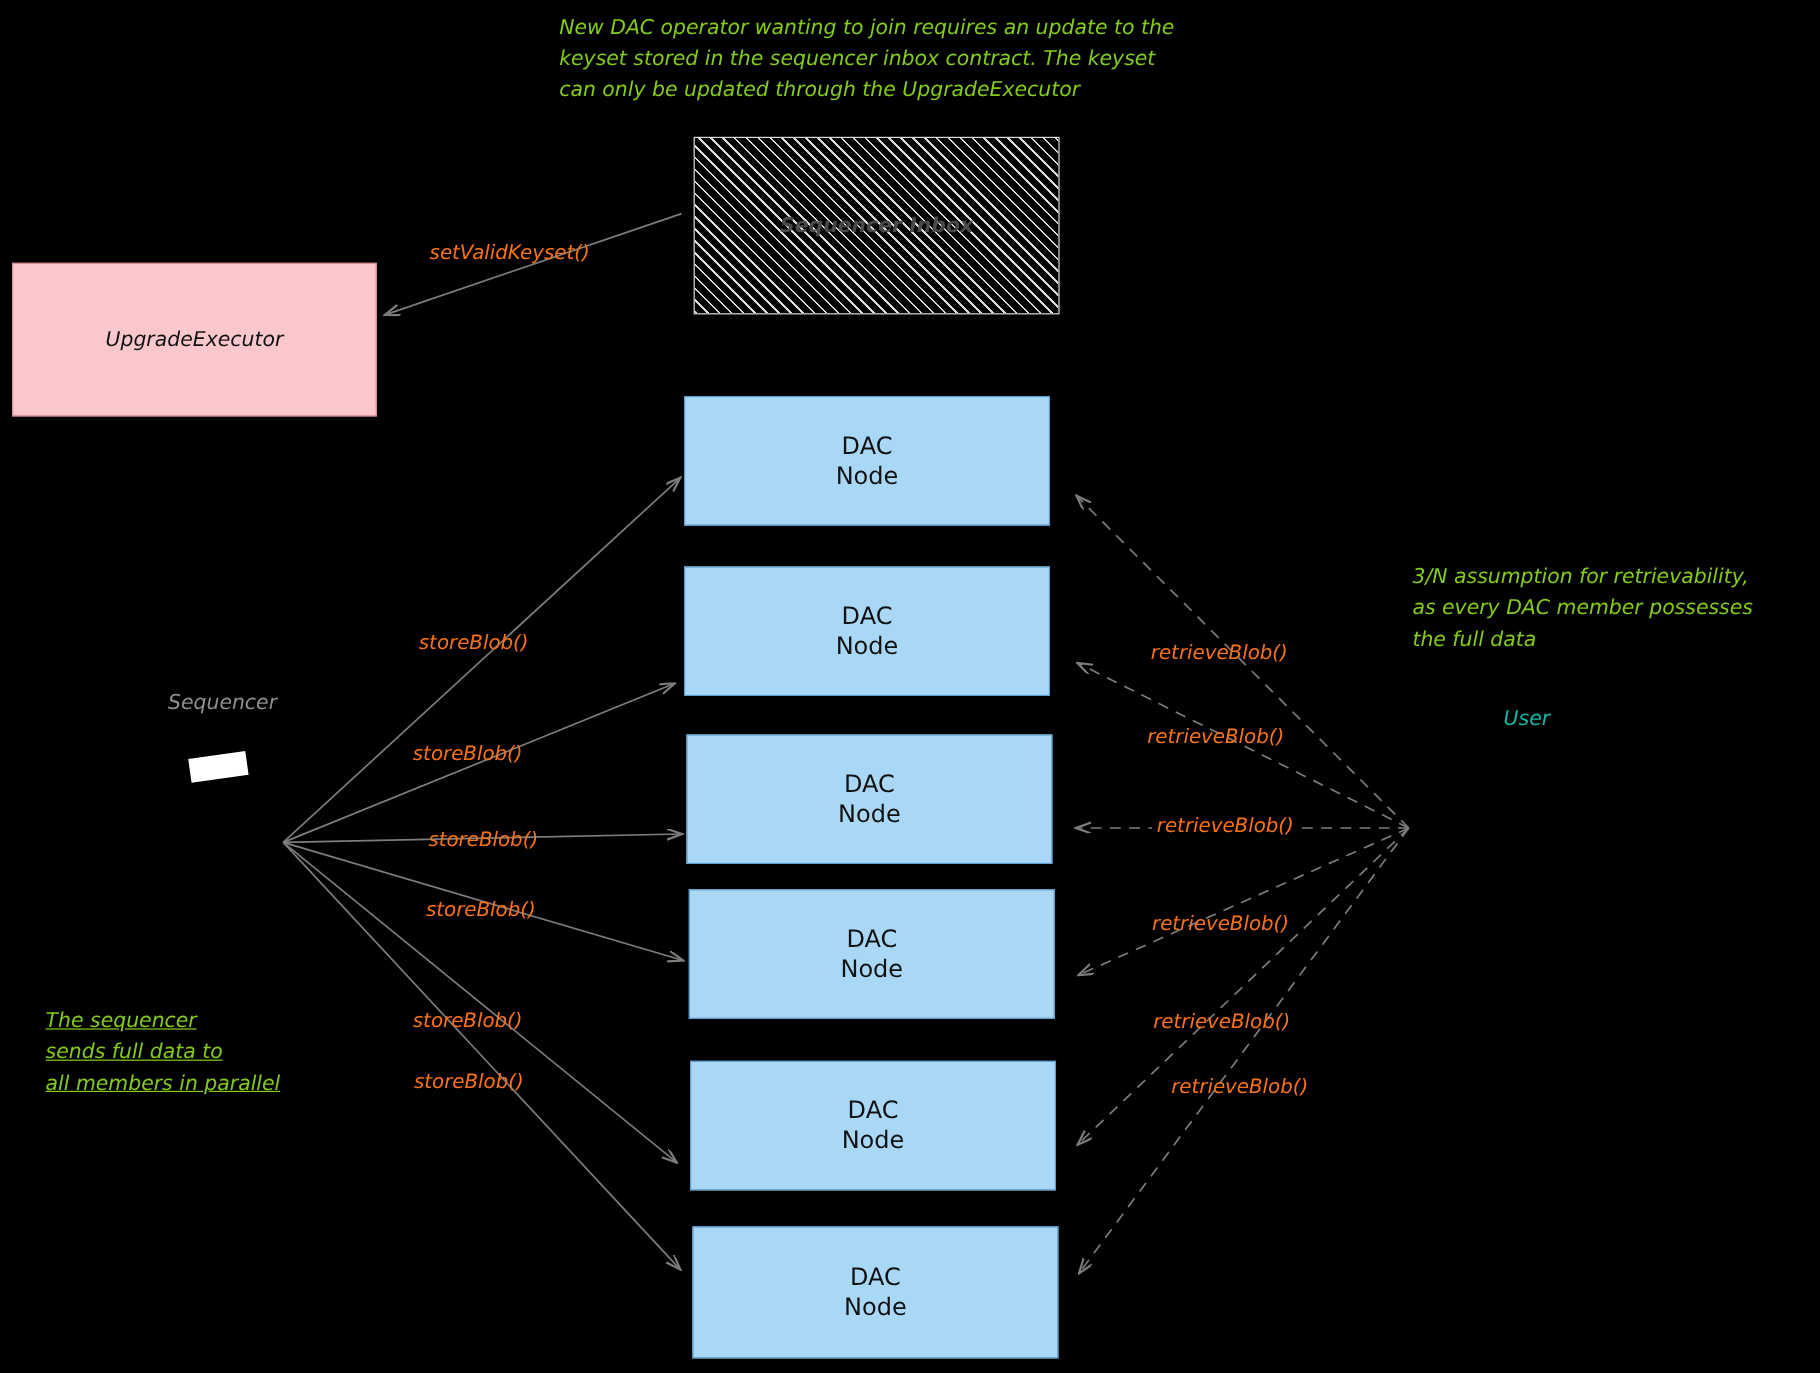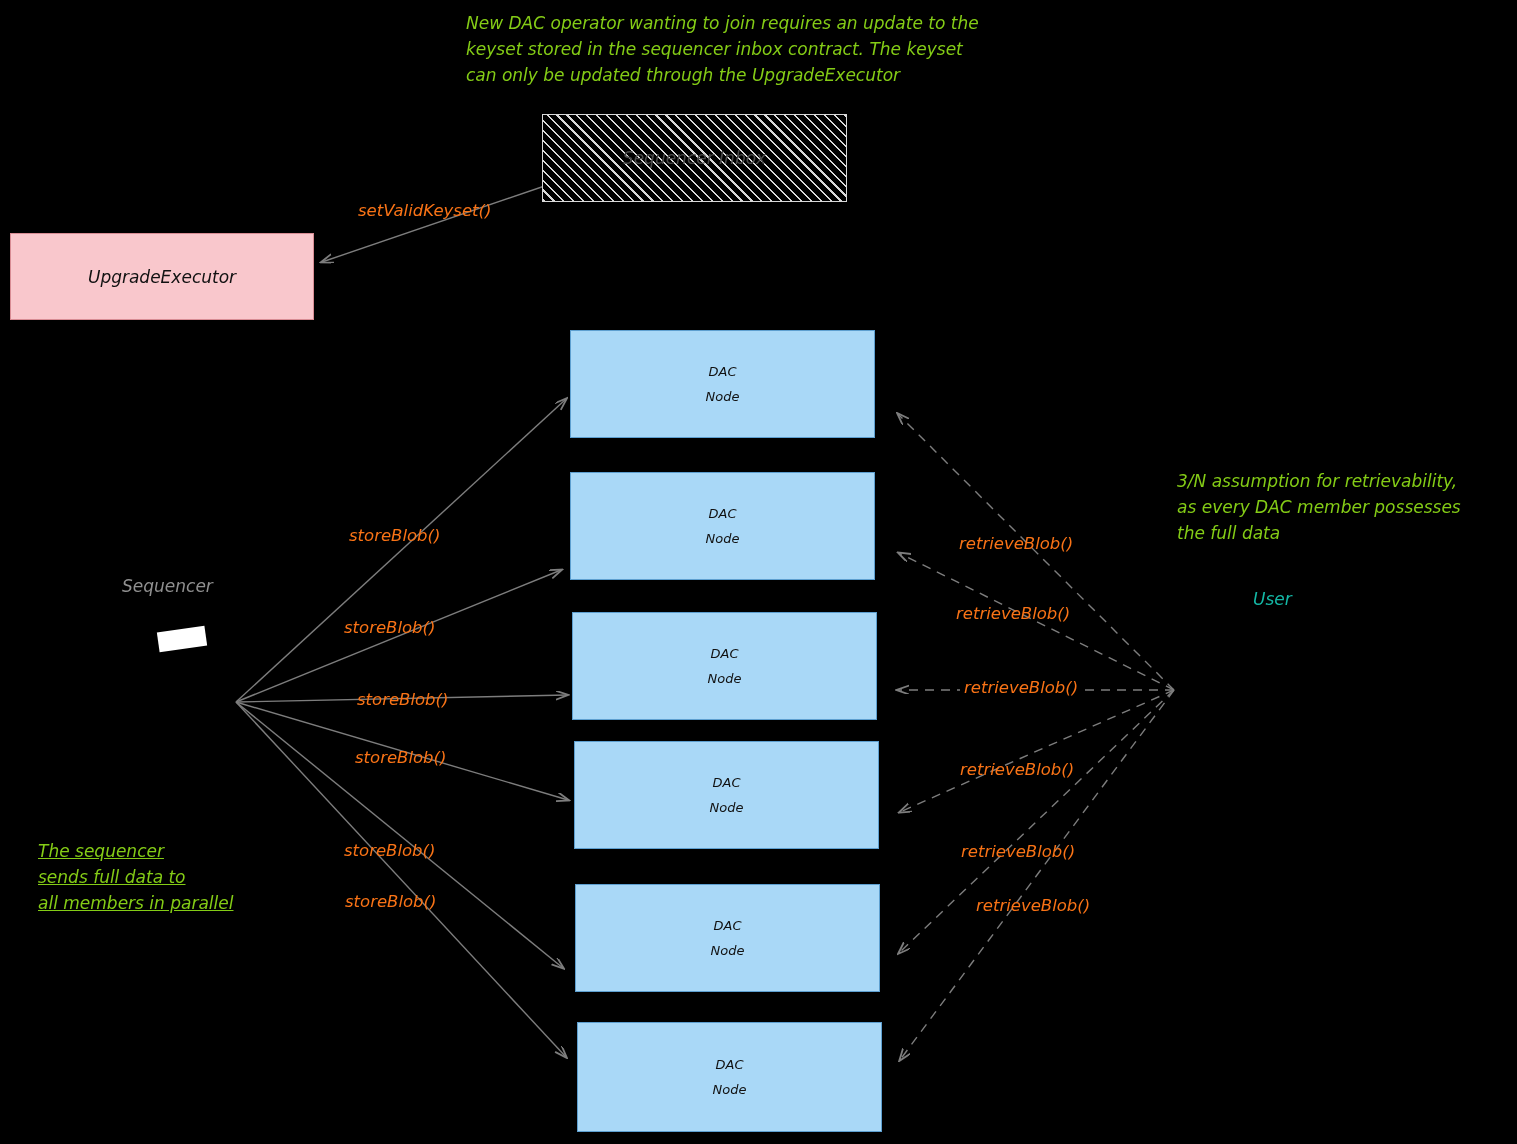--- a/index.html
+++ b/index.html
@@ -8,22 +8,22 @@
   .layer{position:absolute;left:0;top:0;width:1517px;height:1144px;}
   svg.layer{pointer-events:none;}
 
   .note{position:absolute;color:#84cc16;font-size:17px;line-height:26px;
         font-family:"DejaVu Sans",sans-serif;font-style:italic;white-space:pre;}
   .edge-label{position:absolute;color:#f97316;font-size:16.5px;font-style:italic;
         font-family:"DejaVu Sans",sans-serif;white-space:pre;}
 
   .box{position:absolute;box-sizing:border-box;display:flex;align-items:center;
        justify-content:center;text-align:center;}
-  .dac{background:#a9d8f7;border:1px solid #5d9fd0;color:#111;font-size:13px;
-       font-style:italic;line-height:25px;}
+  .dac{background:#a9d8f7;border:1px solid #5d9fd0;color:#111;font-size:20px;
+       line-height:25px;}
   .upgrade{background:#f9c7cc;border:1px solid #d88c94;color:#111;font-size:17px;
        font-style:italic;}
   .hatch{border:1px solid #d9d9d9;color:#4a4a4a;font-size:17px;font-style:italic;
        background-color:#000;
        background-image:repeating-linear-gradient(45deg,#d9d9d9 0 1.5px,rgba(0,0,0,0) 1.5px 7px);}
   .seq-label{position:absolute;color:#8f8f8f;font-size:17px;font-style:italic;}
   .user-label{position:absolute;color:#14b8a6;font-size:17px;font-style:italic;}
   .seq-glyph{position:absolute;background:#fff;}
 </style>
 </head>
@@ -50,39 +50,39 @@
 
     <path d="M1174,690 L898,414"></path>
     <path d="M1174,690 L899,553"></path>
     <path d="M1174,690 L898,690"></path>
     <path d="M1174,690 L900,812"></path>
     <path d="M1174,690 L899,953"></path>
     <path d="M1174,690 L900,1060"></path>
   </g>
 </svg>
 
-<div class="box hatch" style="left:542px;top:114px;width:305px;height:88px;">Sequencer
+<div class="box hatch" style="left:578px;top:114px;width:305px;height:148px;font-weight:bold;">Sequencer
 Inbox</div>
 
-<div class="box upgrade" style="left:10px;top:233px;width:304px;height:87px;">UpgradeExecutor</div>
+<div class="box upgrade" style="left:10px;top:219px;width:304px;height:128px;">UpgradeExecutor</div>
 
 <div class="box dac" style="left:570px;top:330px;width:305px;height:108px;white-space:pre;">DAC
 Node</div>
 <div class="box dac" style="left:570px;top:472px;width:305px;height:108px;white-space:pre;">DAC
 Node</div>
 <div class="box dac" style="left:572px;top:612px;width:305px;height:108px;white-space:pre;">DAC
 Node</div>
 <div class="box dac" style="left:574px;top:741px;width:305px;height:108px;white-space:pre;">DAC
 Node</div>
 <div class="box dac" style="left:575px;top:884px;width:305px;height:108px;white-space:pre;">DAC
 Node</div>
 <div class="box dac" style="left:577px;top:1022px;width:305px;height:110px;white-space:pre;">DAC
 Node</div>
 
-<div class="seq-label" style="left:122px;top:576px;text-align:center;">Sequencer</div>
+<div class="seq-label" style="left:140px;top:576px;text-align:center;">Sequencer</div>
 <div class="seq-glyph" style="left:158px;top:629px;width:48px;height:20px;transform:rotate(-8deg);"></div>
 
 <div class="user-label" style="left:1253px;top:589px;">User</div>
 
 <div class="edge-label" style="left:358px;top:201px;">setValidKeyset()</div>
 
 <div class="edge-label" style="left:349px;top:526px;">storeBlob()</div>
 <div class="edge-label" style="left:344px;top:618px;">storeBlob()</div>
 <div class="edge-label" style="left:357px;top:690px;">storeBlob()</div>
 <div class="edge-label" style="left:355px;top:748px;">storeBlob()</div>

